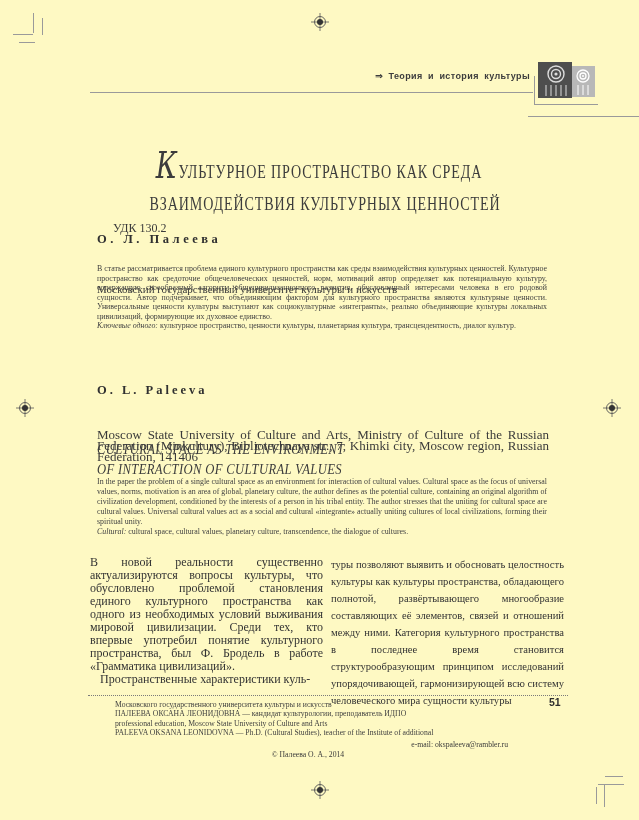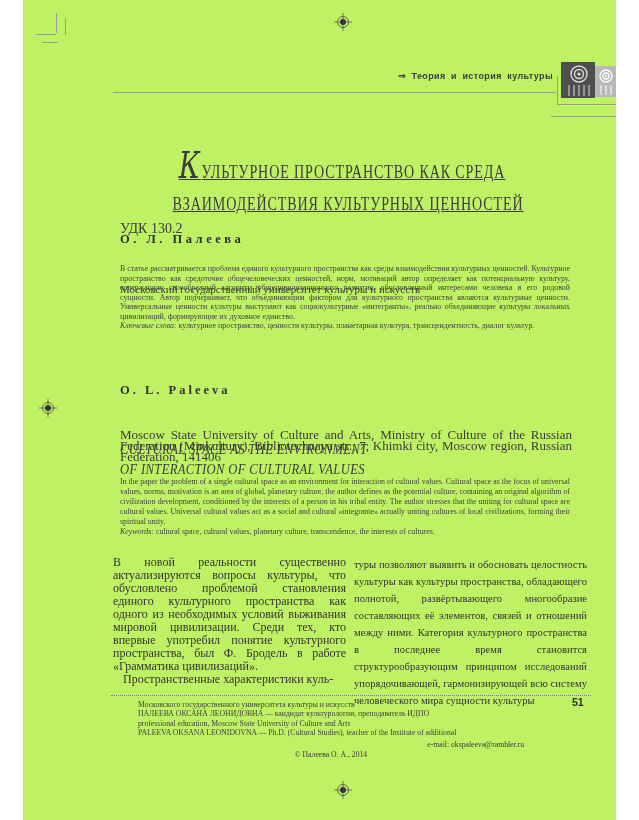--- a/index.html
+++ b/index.html
@@ -1,46 +1,46 @@
 <!DOCTYPE html>
 <html lang="ru"><head>
 <meta charset="utf-8">
 <style>
   html,body { margin:0; padding:0; background:#ffffff; }
   .sheet {
-    position:relative; width:577px; height:820px; margin:0 auto;
-    background:#bef264; overflow:hidden;
-    font-family:"Liberation Serif", serif; color:#3a3a3a;padding-left:16px;
+    position:relative; width:639px; height:820px; margin:0 auto;
+    background:#fef9c3; overflow:hidden;
+    font-family:"Liberation Serif", serif; color:#3a3a3a;
     -webkit-font-smoothing:antialiased;
   }
   .hline, .vline { position:absolute; background:#9a9a9a; }
 
   
   .header-label{
     position:absolute; top:71px; left:90px; width:440px; text-align:right;
     font-family:"Liberation Sans", sans-serif; font-weight:bold;
     font-size:9px; letter-spacing:.4px; word-spacing:2.5px; color:#3d3d3d;
     white-space:nowrap;
   }
   .rule-main{ top:92px; left:90px; width:443px; height:1px; }
   .logo-box{ position:absolute; top:60px; left:538px; }
   .logo-frame-v{ left:534px; top:76px; width:1px; height:29px; }
   .logo-frame-h{ top:104px; left:534px; width:64px; height:1px; }
   .rule-edge{ top:116px; left:528px; width:111px; height:1px; }
 
   
-  .title{ position:absolute; top:146px; left:90px; width:458px; text-align:center; color:#3c3c3c;text-decoration:underline; }
+  .title{ position:absolute; top:146px; left:90px; width:458px; text-align:center; color:#3c3c3c; }
   .title-line{ white-space:nowrap; transform:scaleX(.74); transform-origin:50% 50%;
     font-size:19px; letter-spacing:1.2px; }
   .title-line.l1{ line-height:40px; }
   .title-line.l2{ line-height:23px; }
   .title-initial{ font-size:37px; font-style:italic; font-family:"DejaVu Serif", serif; margin-right:1px; }
 
   
-  .udk{ position:absolute; top:221px; left:97px; font-size:14px; }
+  .udk{ position:absolute; top:221px; left:113px; font-size:12px; }
   .author-ru{ position:absolute; top:232px; left:97px; font-size:12.5px; font-weight:bold; letter-spacing:3.5px; color:#303030; }
   .affil-ru{ position:absolute; top:251px; left:97px; font-size:11px;margin-top:32px; }
   .abstract-ru{ position:absolute; top:264px; left:97px; width:450px;
     font-size:7.9px; line-height:9.5px; text-align:justify; color:#424242; }
   .kw-label{ font-style:italic; }
 
   
   .author-en{ position:absolute; top:383px; left:97px; font-size:12.5px; font-weight:bold; letter-spacing:3px; color:#303030; }
   .affil-en{ position:absolute; top:399px; left:97px; width:452px; font-size:13px; line-height:10.9px; text-align:justify;margin-top:31px; }
   .title-en{ position:absolute; top:439px; left:97px; font-style:italic; font-size:14.5px;
@@ -54,21 +54,21 @@
   .body-right{position:absolute; top:556px; left:331px; width:233px; font-size:10.6px; line-height:17px; text-align:justify; color:#333; }
   .body-left p, .body-right p{ margin:0; }
   .indent{ text-indent:10px; }
 
   
   .foot-rule{ position:absolute; top:695px; left:88px; width:480px; height:0; border-top:1px dotted #7a7a7a; }
   .note{ position:absolute; left:115px; width:400px; font-size:7.7px; line-height:9.2px; color:#3f3f3f; }
   .note-ru{ top:700px; }
   .note-en{ top:719px; }
   .note .ln{ display:block; }
-  .email{ position:absolute; top:740px; left:115px; width:386px; text-align:right; font-size:7.7px; }
+  .email{ position:absolute; top:740px; left:122px; width:386px; text-align:right; font-size:7.7px; }
   .copyright{ position:absolute; top:750px; left:115px; width:386px; text-align:center; font-size:7.7px; }
   .pagenum{ position:absolute; top:696px; left:549px; font-family:"Liberation Sans", sans-serif; font-weight:bold; font-size:10.5px; color:#2e2e2e; }
 
   .regmark{ position:absolute; width:18px; height:18px; }
 </style>
 </head>
 <body>
 
 <div class="sheet">
 
@@ -138,34 +138,34 @@
     <div class="title-line l1"><span class="title-initial">К</span><span>УЛЬТУРНОЕ ПРОСТРАНСТВО КАК СРЕДА</span></div>
     <div class="title-line l2">ВЗАИМОДЕЙСТВИЯ КУЛЬТУРНЫХ ЦЕННОСТЕЙ</div>
   </div>
 
   <div class="udk">УДК 130.2</div>
   <div class="author-ru">О. Л. Палеева</div>
   <div class="affil-ru">Московский государственный университет культуры и искусств</div>
 
   <div class="abstract-ru">
     <div>В статье рассматривается проблема единого культурного пространства как среды взаимодействия культурных ценностей. Культурное пространство как средоточие общечеловеческих ценностей, норм, мотиваций автор определяет как потенциальную культуру, содержащую своеобразный алгоритм общецивилизационного развития, обусловленный интересами человека в его родовой сущности. Автор подчёркивает, что объединяющим фактором для культурного пространства являются культурные ценности. Универсальные ценности культуры выступают как социокультурные «интегранты», реально объединяющие культуры локальных цивилизаций, формирующие их духовное единство.</div>
-    <div><span class="kw-label">Ключевые слова:</span><span> культурное пространство, ценности культуры, планетарная культура, трансцендентность, диалог культур.</span></div>
+    <div><span class="kw-label">Ключевые одного:</span><span> культурное пространство, ценности культуры, планетарная культура, трансцендентность, диалог культур.</span></div>
   </div>
 
   <div class="author-en">O. L. Paleeva</div>
   <div class="affil-en">Moscow State University of Culture and Arts, Ministry of Culture of the Russian Federation (Minkultury), Bibliotechnaya str., 7, Khimki city, Moscow region, Russian Federation, 141406</div>
 
   <div class="title-en">
     <div>CULTURAL SPACE AS THE ENVIRONMENT</div>
     <div>OF INTERACTION OF CULTURAL VALUES</div>
   </div>
 
   <div class="abstract-en">
     <div>In the paper the problem of a single cultural space as an environment for interaction of cultural values. Cultural space as the focus of universal values, norms, motivation is an area of global, planetary culture, the author defines as the potential culture, containing an original algorithm of civilization development, conditioned by the interests of a person in his tribal entity. The author stresses that the uniting for cultural space are cultural values. Universal cultural values act as a social and cultural «integrante» actually uniting cultures of local civilizations, forming their spiritual unity.</div>
-    <div><span class="kw-label">Keywords:</span><span> cultural space, cultural values, planetary culture, transcendence, the interests of cultures.</span></div>
+    <div><span class="kw-label">Cultural:</span><span> cultural space, cultural values, planetary culture, transcendence, the dialogue of cultures.</span></div>
   </div>
 
   <div class="body-left">
     <p>В новой реальности существенно актуализируются вопросы культуры, что обусловлено проблемой становления единого культурного пространства как одного из необходимых условий выживания мировой цивилизации. Среди тех, кто впервые употребил понятие культурного пространства, был Ф. Бродель в работе «Грамматика цивилизаций».</p>
     <p class="indent">Пространственные характеристики куль-</p>
   </div>
   <div class="body-right">
     <p>туры позволяют выявить и обосновать целостность культуры как культуры пространства, обладающего полнотой, развёртывающего многообразие составляющих её элементов, связей и отношений между ними. Категория культурного пространства в последнее время становится структурообразующим принципом исследований упорядочивающей, гармонизирующей всю систему человеческого мира сущности культуры</p>
   </div>
 

